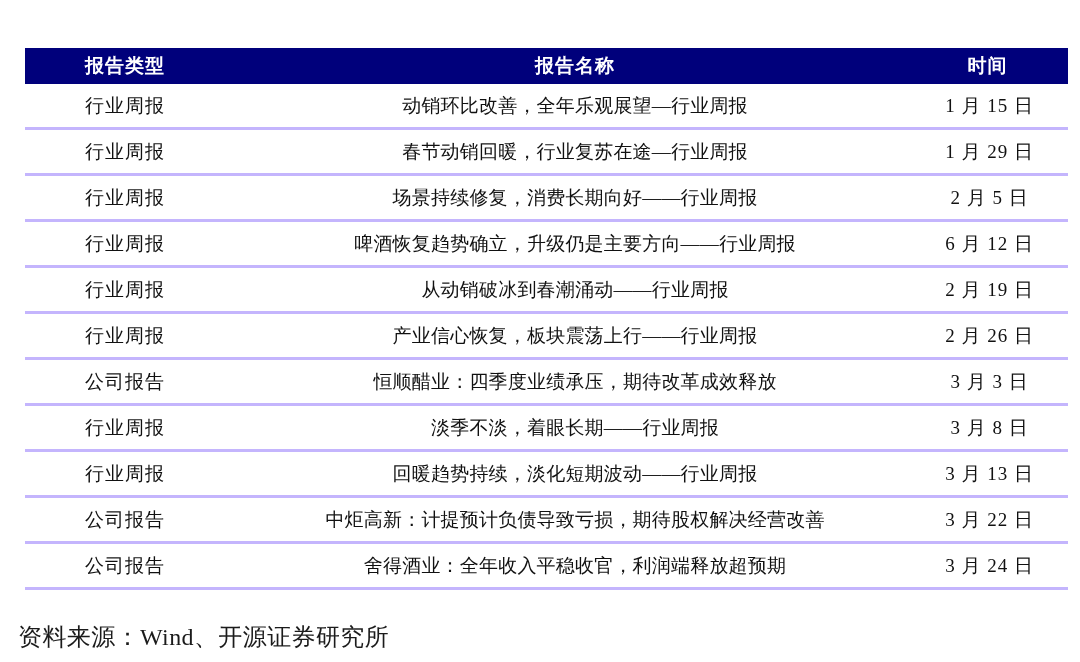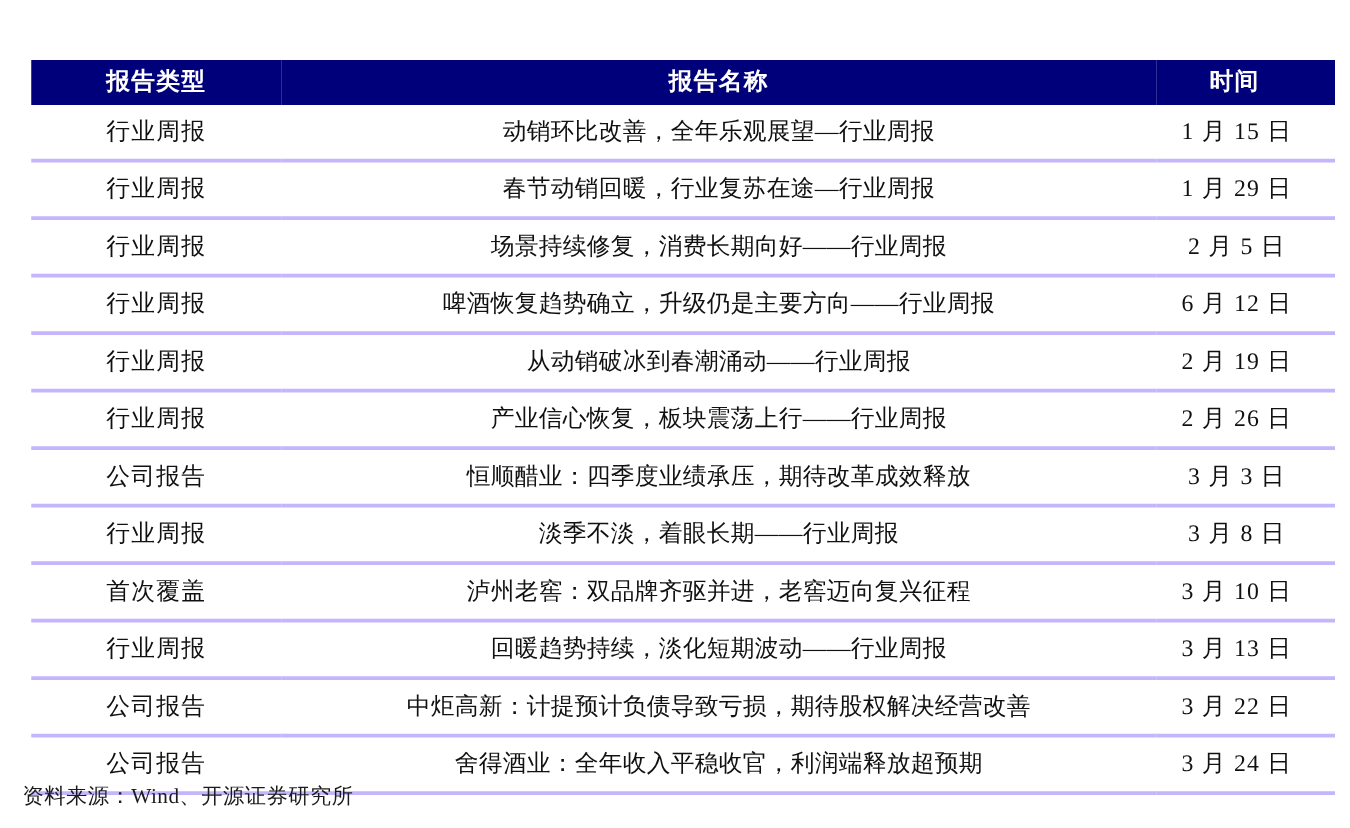--- a/index.html
+++ b/index.html
@@ -100,21 +100,21 @@
     letter-spacing: 1px;
     padding-right: 14px;
   }
 
   
   .source-note {
     position: absolute;
     left: 18px;
     top: 622px;
     font-family: "Liberation Serif", "DejaVu Serif", serif;
-    font-size: 17px;
+    font-size: 24px;
     line-height: 30px;
     color: #1b1b1b;
     letter-spacing: 0.4px;
     white-space: nowrap;
   }
 </style>
 </head>
 <body>
 
 <div class="page">
@@ -169,25 +169,20 @@
             <td class="td-type">公司报告</td>
             <td class="td-name">恒顺醋业：四季度业绩承压，期待改革成效释放</td>
             <td class="td-date">3 月 3 日</td>
           </tr>
           <tr>
             <td class="td-type">行业周报</td>
             <td class="td-name">淡季不淡，着眼长期——行业周报</td>
             <td class="td-date">3 月 8 日</td>
           </tr>
           <tr>
-            <td class="td-type">首次覆盖</td>
-            <td class="td-name">泸州老窖：双品牌齐驱并进，老窖迈向复兴征程</td>
-            <td class="td-date">3 月 10 日</td>
-          </tr>
-          <tr>
             <td class="td-type">行业周报</td>
             <td class="td-name">回暖趋势持续，淡化短期波动——行业周报</td>
             <td class="td-date">3 月 13 日</td>
           </tr>
           <tr>
             <td class="td-type">公司报告</td>
             <td class="td-name">中炬高新：计提预计负债导致亏损，期待股权解决经营改善</td>
             <td class="td-date">3 月 22 日</td>
           </tr>
           <tr>

